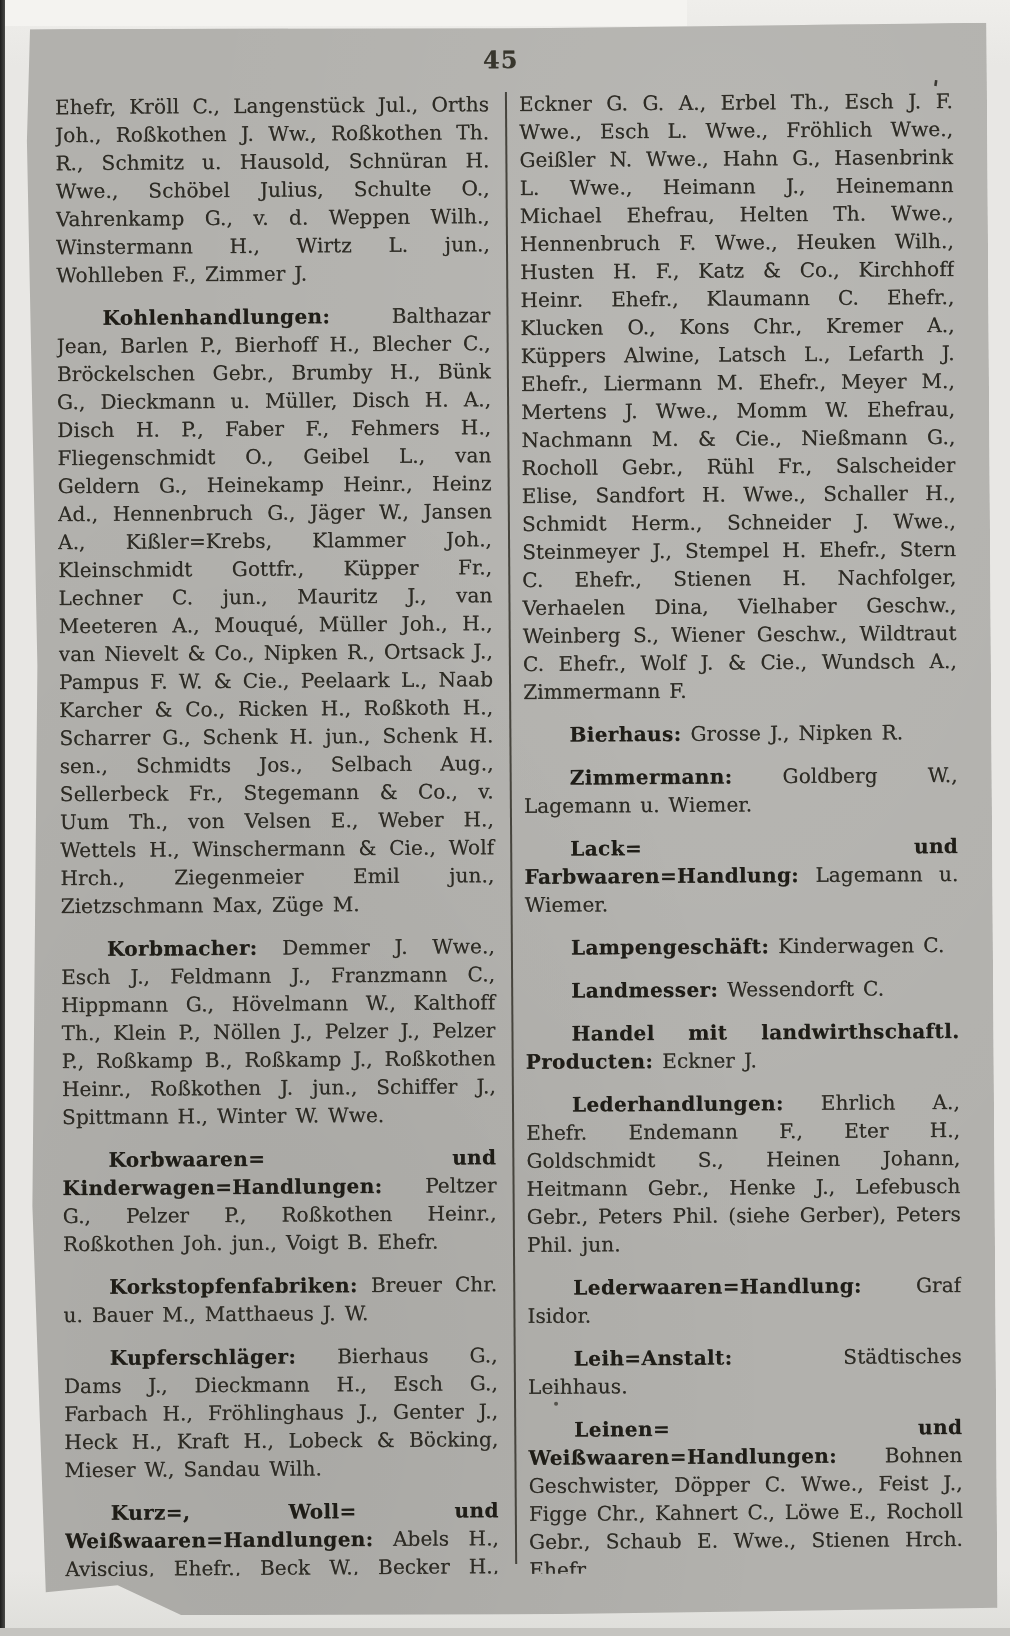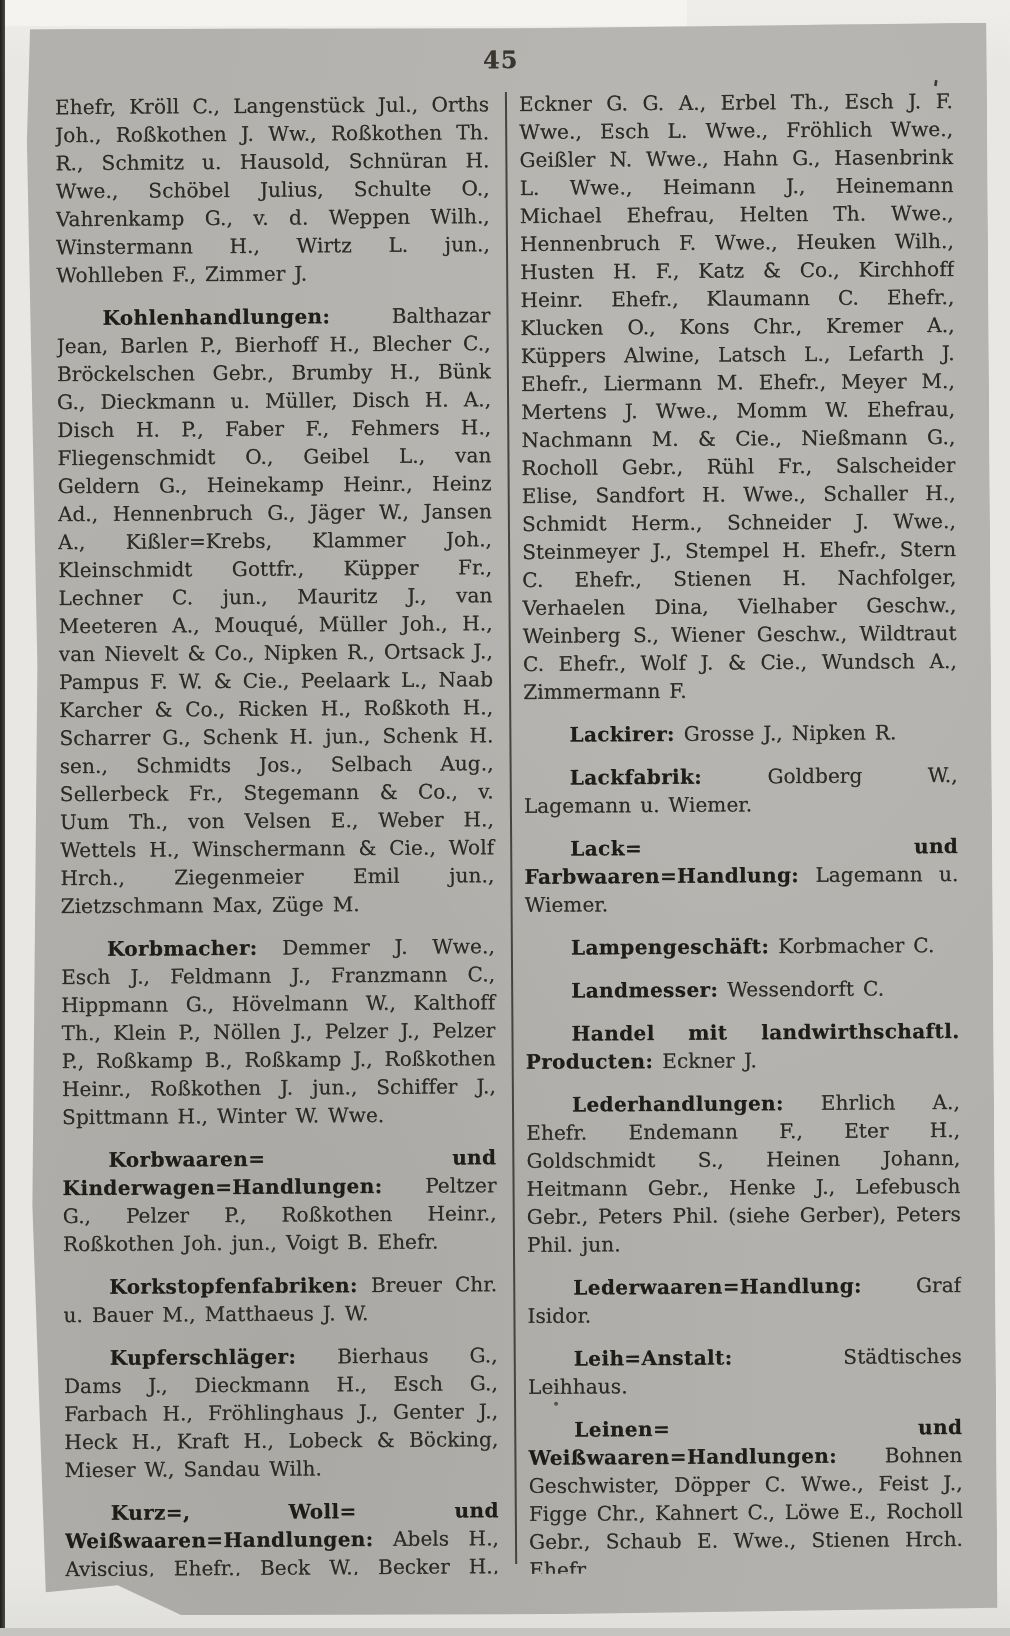--- a/index.html
+++ b/index.html
@@ -77,27 +77,27 @@
 
   <p class="para section"><b>Kurz=, Woll= und Weißwaaren=Handlungen:</b><span> Abels H., Aviscius, Ehefr., Beck W., Becker H., Behr B., Bein Eugen, Berghausen P. Wwe., Besserer Jul., Besserer Otto, Bohnen Geschw., Borgards W., Brender F. Wwe., Bruckschen Rob. u. Seeger Johannes, Brückmann H., Buscher Joh. Hrch. Ehefr., Dammer M. Wwe., Döntgen P. Ehefr., Eckhardt G.,</span></p>
 </div>
       </div>
 
       <div class="divider"></div>
 
       <div class="column">
         <p class="para continuation">Eckner G. G. A., Erbel Th., Esch J. F. Wwe., Esch L. Wwe., Fröhlich Wwe., Geißler N. Wwe., Hahn G., Hasenbrink L. Wwe., Heimann J., Heinemann Michael Ehefrau, Helten Th. Wwe., Hennenbruch F. Wwe., Heuken Wilh., Husten H. F., Katz &amp; Co., Kirchhoff Heinr. Ehefr., Klaumann C. Ehefr., Klucken O., Kons Chr., Kremer A., Küppers Alwine, Latsch L., Lefarth J. Ehefr., Liermann M. Ehefr., Meyer M., Mertens J. Wwe., Momm W. Ehefrau, Nachmann M. &amp; Cie., Nießmann G., Rocholl Gebr., Rühl Fr., Salscheider Elise, Sandfort H. Wwe., Schaller H., Schmidt Herm., Schneider J. Wwe., Steinmeyer J., Stempel H. Ehefr., Stern C. Ehefr., Stienen H. Nachfolger, Verhaelen Dina, Vielhaber Geschw., Weinberg S., Wiener Geschw., Wildtraut C. Ehefr., Wolf J. &amp; Cie., Wundsch A., Zimmermann F.</p>
         <div class="sections">
-  <p class="para section"><b>Lackirer:</b><span> Grosse J., Nipken R.</span></p>
+  <p class="para section"><b>Bierhaus:</b><span> Grosse J., Nipken R.</span></p>
 
-  <p class="para section"><b>Lackfabrik:</b><span> Goldberg W., Lagemann u. Wiemer.</span></p>
+  <p class="para section"><b>Zimmermann:</b><span> Goldberg W., Lagemann u. Wiemer.</span></p>
 
   <p class="para section"><b>Lack= und Farbwaaren=Handlung:</b><span> Lagemann u. Wiemer.</span></p>
 
-  <p class="para section"><b>Lampengeschäft:</b><span> Korbmacher C.</span></p>
+  <p class="para section"><b>Lampengeschäft:</b><span> Kinderwagen C.</span></p>
 
   <p class="para section"><b>Landmesser:</b><span> Wessendorft C.</span></p>
 
   <p class="para section"><b>Handel mit landwirthschaftl. Producten:</b><span> Eckner J.</span></p>
 
   <p class="para section"><b>Lederhandlungen:</b><span> Ehrlich A., Ehefr. Endemann F., Eter H., Goldschmidt S., Heinen Johann, Heitmann Gebr., Henke J., Lefebusch Gebr., Peters Phil. (siehe Gerber), Peters Phil. jun.</span></p>
 
   <p class="para section"><b>Lederwaaren=Handlung:</b><span> Graf Isidor.</span></p>
 
   <p class="para section"><b>Leih=Anstalt:</b><span> Städtisches Leihhaus.</span></p>

